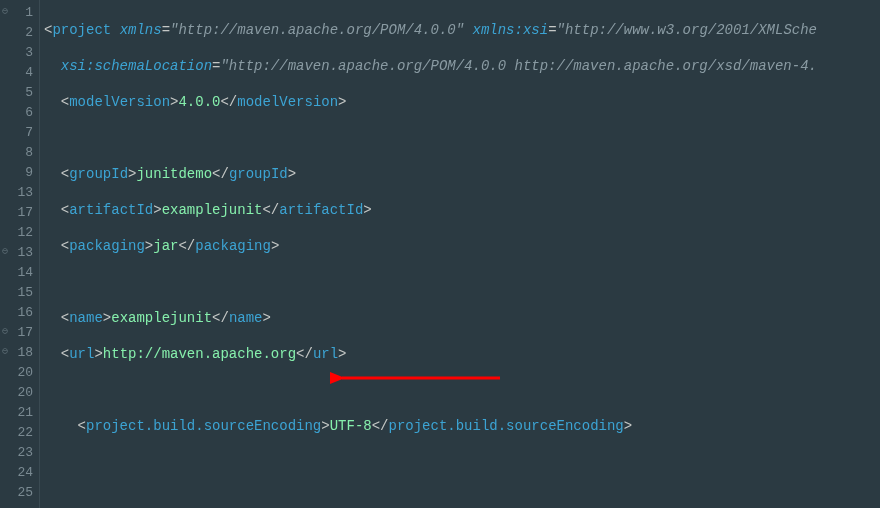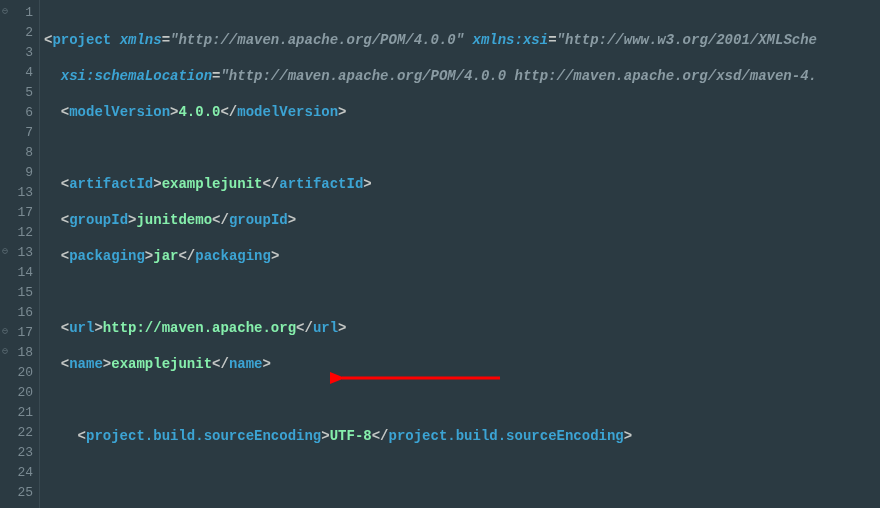--- a/index.html
+++ b/index.html
@@ -38,25 +38,24 @@
     position: absolute;
     left: 2px;
     width: 8px;
     height: 8px;
     color: #5a6a72;
     font-size: 10px;
     line-height: 8px;
   }
   .code {
     flex: 1;
-    padding-top: 14px;
+    padding-top: 4px;
     padding-left: 4px;
     white-space: pre;
     overflow: hidden;
-    font-weight: bold;
   }
   .code-line {
     height: 20px;
     line-height: 20px;
     color: #c5c8c6;
   }
   .tag { color: #3ca4d4; }
   .attr { color: #3ca4d4; font-style: italic; }
   .string { color: #8a9ba3; font-style: italic; }
   .text { color: #86efac; }
@@ -152,26 +151,26 @@
     <div class="gutter-line">
         <span>25</span>
       </div>
   </div>
 
   <div class="code">
 <div class="code-line"><span class="punct">&lt;</span><span class="tag">project</span> <span class="attr">xmlns</span><span class="punct">=</span><span class="string">"<span>http://maven.apache.org/POM/4.0.0</span>"</span> <span class="attr">xmlns:xsi</span><span class="punct">=</span><span class="string">"<span>http://www.w3.org/2001/XMLSche</span></span></div>
 <div class="code-line">  <span class="attr">xsi:schemaLocation</span><span class="punct">=</span><span class="string">"<span>http://maven.apache.org/POM/4.0.0 http://maven.apache.org/xsd/maven-4.</span></span></div>
 <div class="code-line">  <span class="punct">&lt;</span><span class="tag">modelVersion</span><span class="punct">&gt;</span><span class="text">4.0.0</span><span class="punct">&lt;/</span><span class="tag">modelVersion</span><span class="punct">&gt;</span></div>
 <div class="code-line"></div>
+<div class="code-line">  <span class="punct">&lt;</span><span class="tag">groupId</span><span class="punct">&gt;</span><span class="text">junitdemo</span><span class="punct">&lt;/</span><span class="tag">groupId</span><span class="punct">&gt;</span></div>
 <div class="code-line">  <span class="punct">&lt;</span><span class="tag">artifactId</span><span class="punct">&gt;</span><span class="text">examplejunit</span><span class="punct">&lt;/</span><span class="tag">artifactId</span><span class="punct">&gt;</span></div>
-<div class="code-line">  <span class="punct">&lt;</span><span class="tag">groupId</span><span class="punct">&gt;</span><span class="text">junitdemo</span><span class="punct">&lt;/</span><span class="tag">groupId</span><span class="punct">&gt;</span></div>
 <div class="code-line">  <span class="punct">&lt;</span><span class="tag">packaging</span><span class="punct">&gt;</span><span class="text">jar</span><span class="punct">&lt;/</span><span class="tag">packaging</span><span class="punct">&gt;</span></div>
 <div class="code-line"></div>
+<div class="code-line">  <span class="punct">&lt;</span><span class="tag">name</span><span class="punct">&gt;</span><span class="text">examplejunit</span><span class="punct">&lt;/</span><span class="tag">name</span><span class="punct">&gt;</span></div>
 <div class="code-line">  <span class="punct">&lt;</span><span class="tag">url</span><span class="punct">&gt;</span><span class="text">http://maven.apache.org</span><span class="punct">&lt;/</span><span class="tag">url</span><span class="punct">&gt;</span></div>
-<div class="code-line">  <span class="punct">&lt;</span><span class="tag">name</span><span class="punct">&gt;</span><span class="text">examplejunit</span><span class="punct">&lt;/</span><span class="tag">name</span><span class="punct">&gt;</span></div>
 <div class="code-line"></div>
 <div class="code-line">    <span class="punct">&lt;</span><span class="tag">project.build.sourceEncoding</span><span class="punct">&gt;</span><span class="text">UTF-8</span><span class="punct">&lt;/</span><span class="tag">project.build.sourceEncoding</span><span class="punct">&gt;</span></div>
 
 
 
 
 
 
 
 

